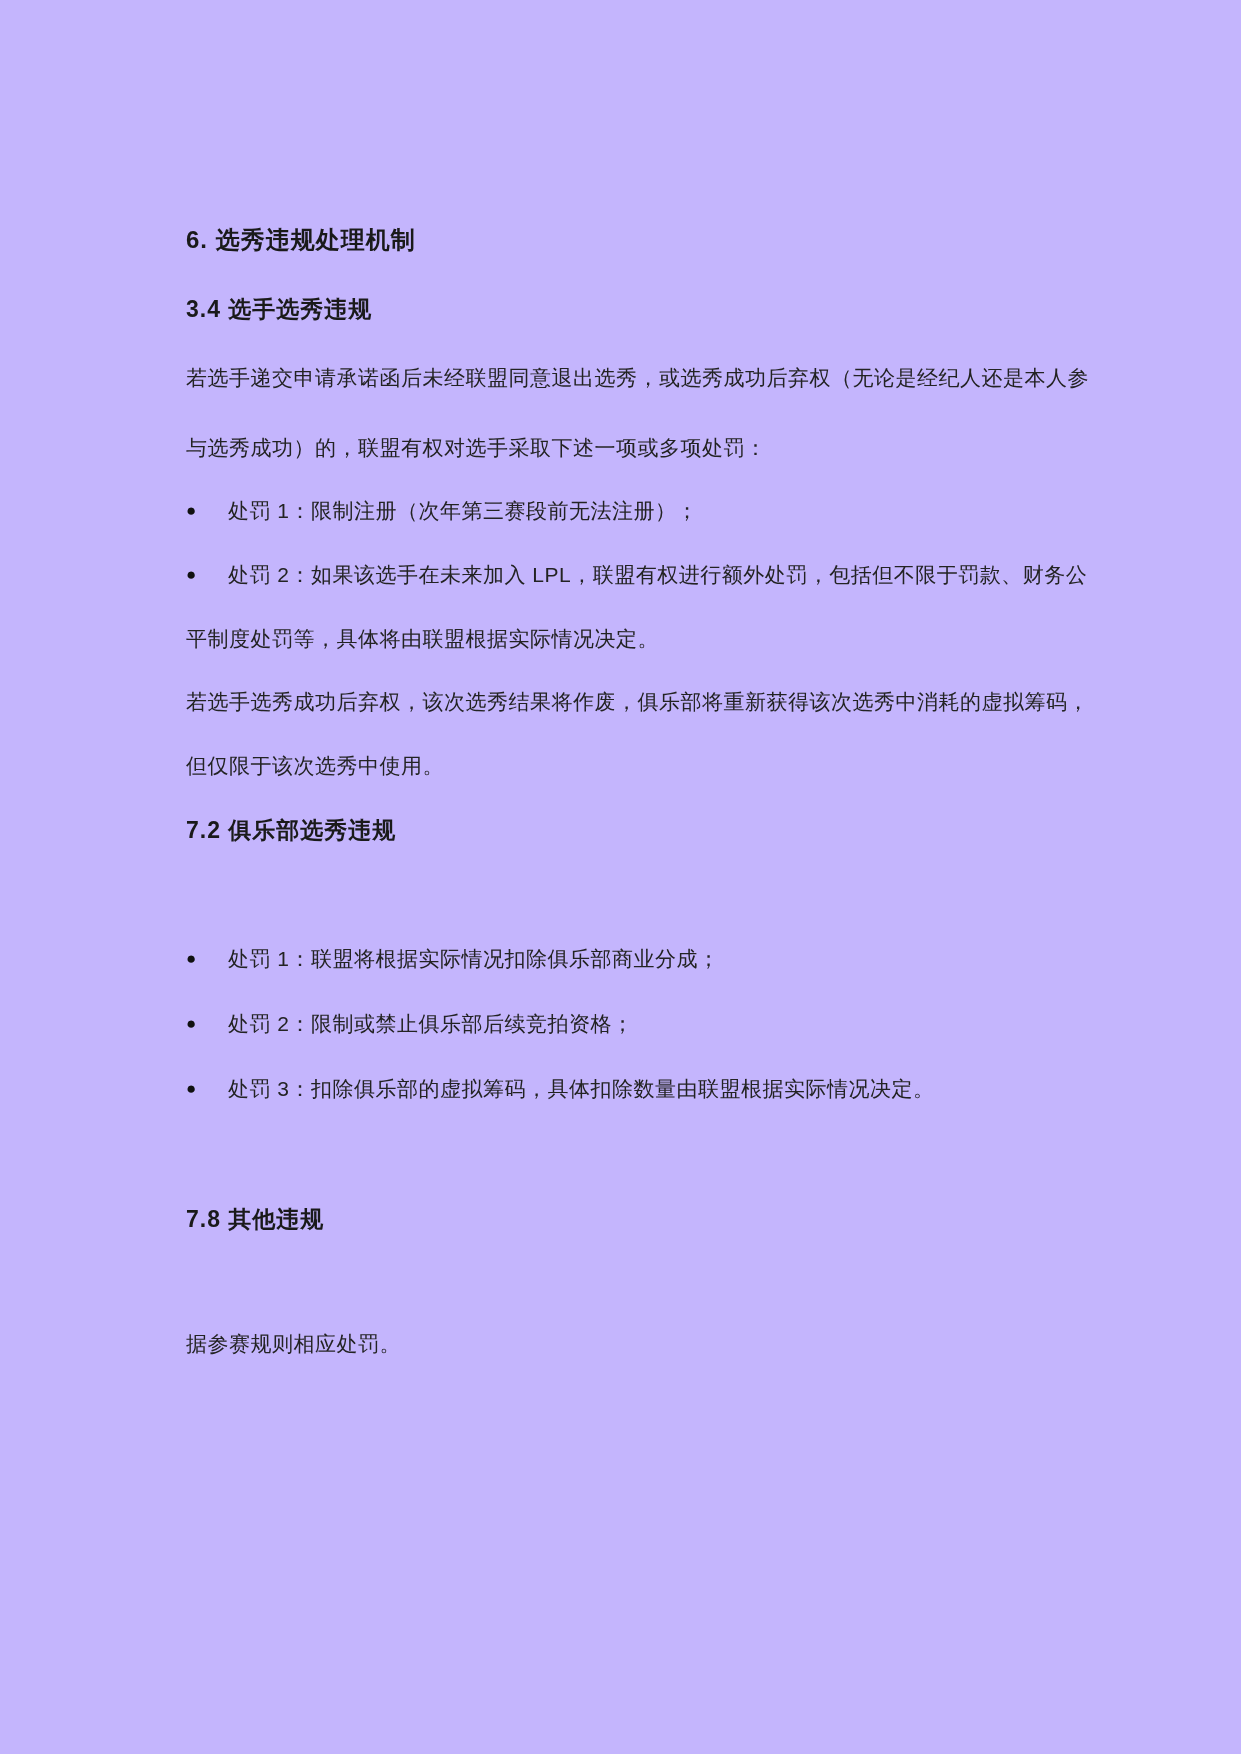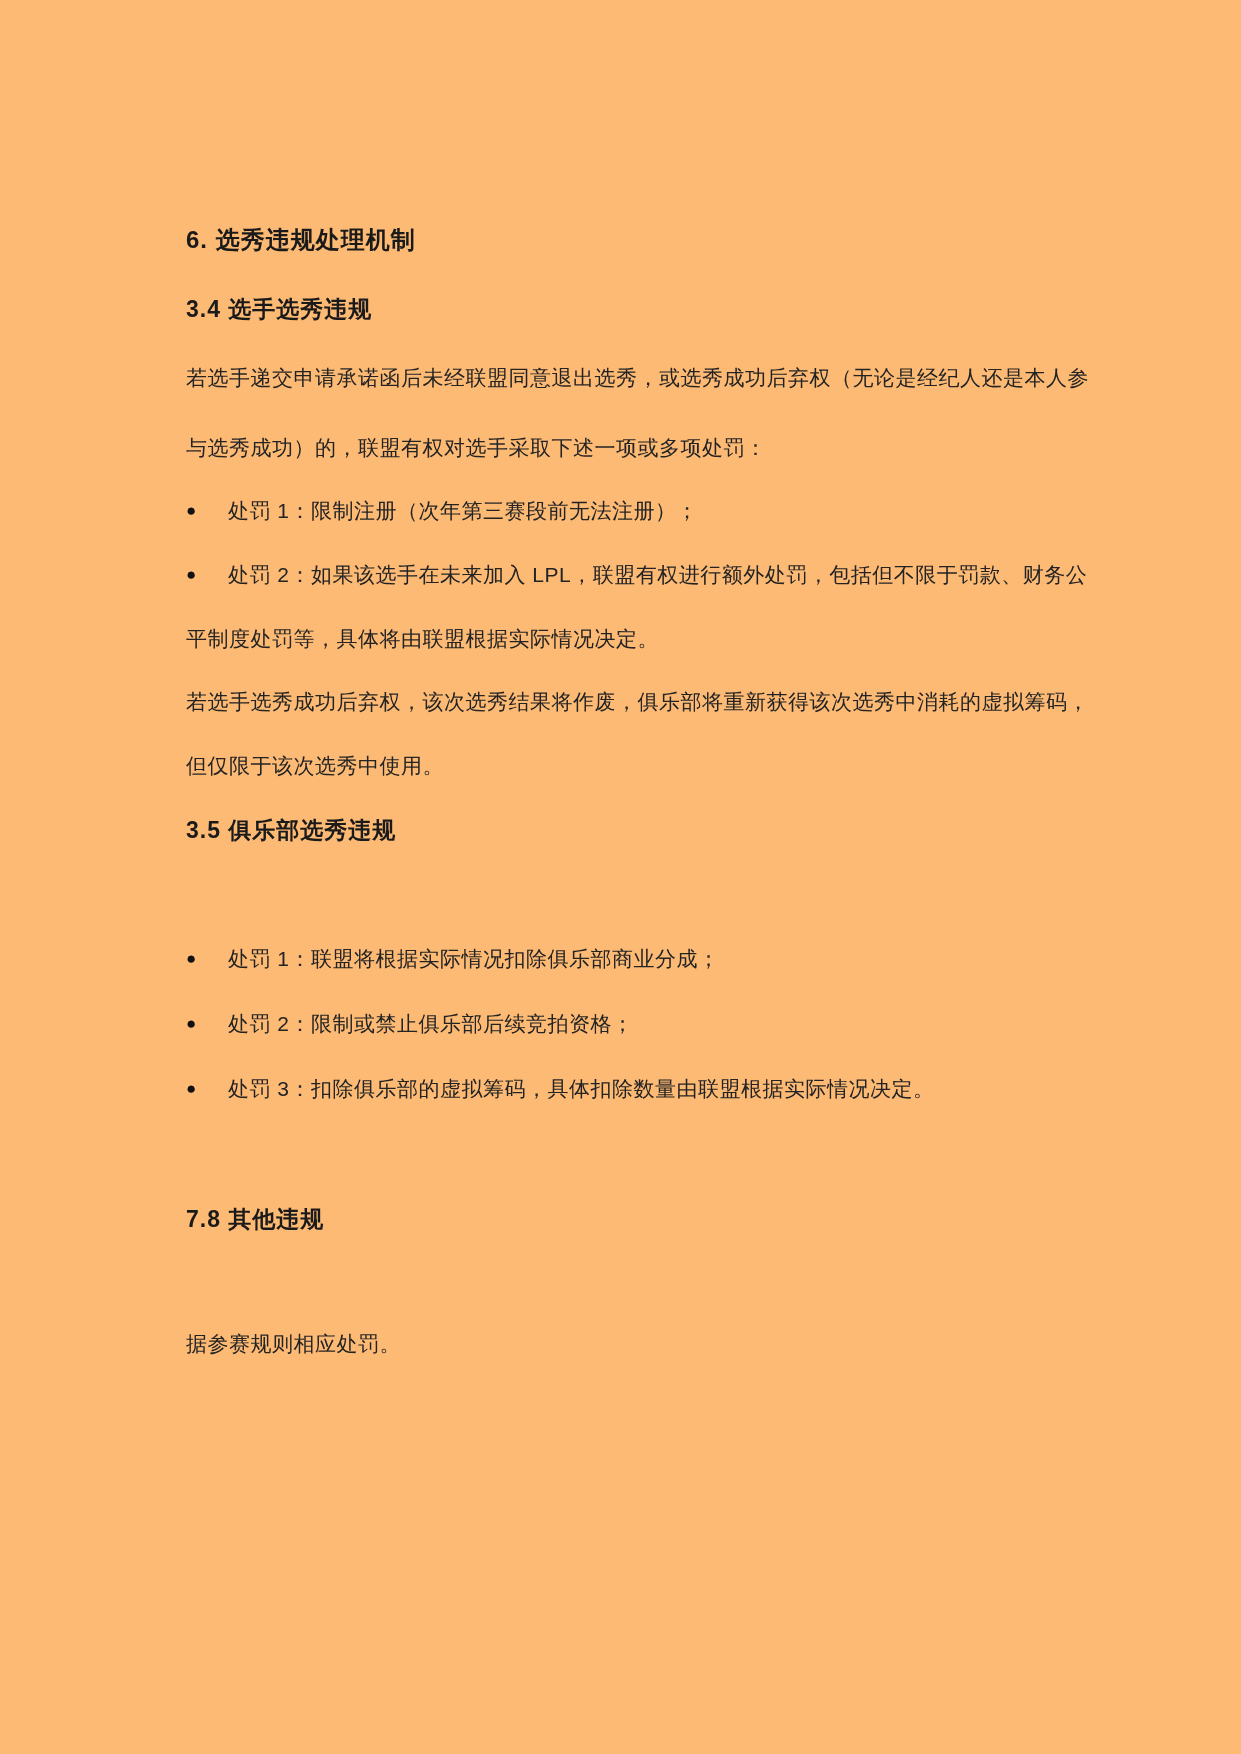--- a/index.html
+++ b/index.html
@@ -4,21 +4,21 @@
 <style>
   html, body {
     margin: 0;
     padding: 0;
     background: #ffffff;
   }
   .page {
     position: relative;
     width: 1241px;
     height: 1754px;
-    background: #fdba74;
+    background: #c4b5fd;
     overflow: hidden;
     font-family: "Liberation Sans", sans-serif;
   }
   .line {
     position: absolute;
     left: 186px;
     white-space: pre;
     color: #232323;
     font-size: 21px;
     line-height: 28px;
@@ -74,21 +74,21 @@
     <span class="dot">●</span>
     <span class="btxt">处罚 2：如果该选手在未来加入 LPL，联盟有权进行额外处罚，包括但不限于罚款、财务公</span>
   </div>
 
   <div class="line" style="top:625px">平制度处罚等，具体将由联盟根据实际情况决定。</div>
 
   <div class="line" style="top:688px">若选手选秀成功后弃权，该次选秀结果将作废，俱乐部将重新获得该次选秀中消耗的虚拟筹码，</div>
 
   <div class="line" style="top:752px">但仅限于该次选秀中使用。</div>
 
-  <div class="line h2" style="top:816px">3.5 俱乐部选秀违规</div>
+  <div class="line h2" style="top:816px">7.2 俱乐部选秀违规</div>
 
 
   <div class="line bullet" style="top:945px">
     <span class="dot">●</span>
     <span class="btxt">处罚 1：联盟将根据实际情况扣除俱乐部商业分成；</span>
   </div>
 
   <div class="line bullet" style="top:1010px">
     <span class="dot">●</span>
     <span class="btxt">处罚 2：限制或禁止俱乐部后续竞拍资格；</span>

